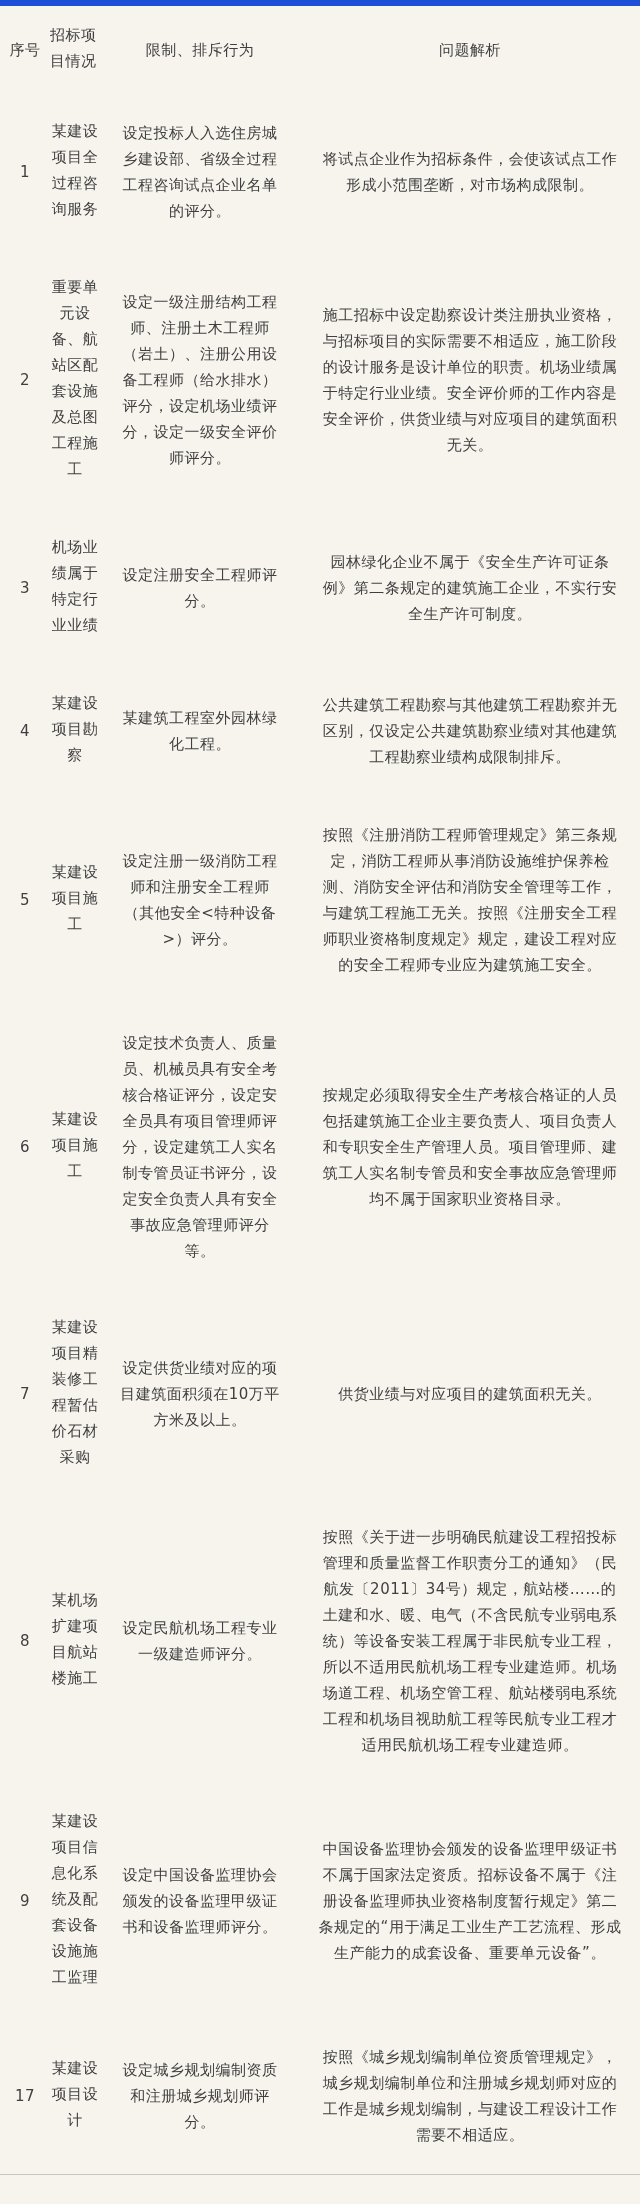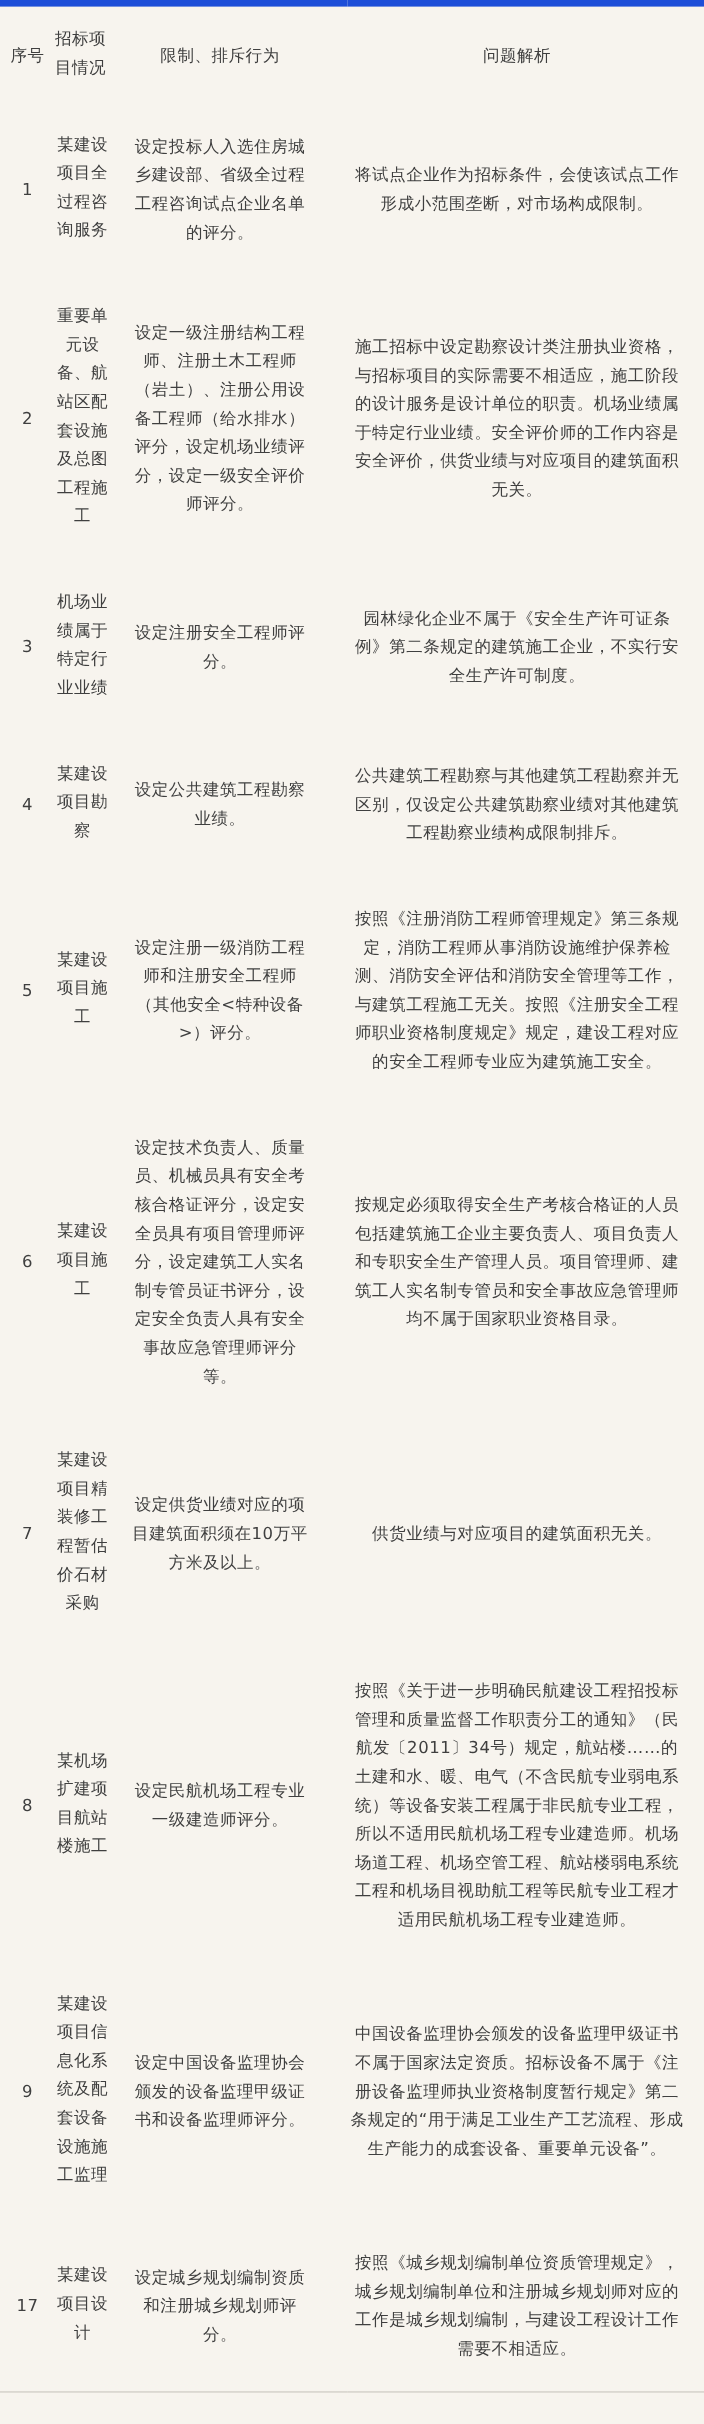--- a/index.html
+++ b/index.html
@@ -77,21 +77,21 @@
       </tr>
       <tr>
         <td class="c1">3</td>
         <td class="c2">机场业绩属于特定行业业绩</td>
         <td class="c3">设定注册安全工程师评分。</td>
         <td class="c4">园林绿化企业不属于《安全生产许可证条例》第二条规定的建筑施工企业，不实行安全生产许可制度。</td>
       </tr>
       <tr>
         <td class="c1">4</td>
         <td class="c2">某建设项目勘察</td>
-        <td class="c3">设定公共建筑工程勘察业绩。</td>
+        <td class="c3">某建筑工程室外园林绿化工程。</td>
         <td class="c4">公共建筑工程勘察与其他建筑工程勘察并无区别，仅设定公共建筑勘察业绩对其他建筑工程勘察业绩构成限制排斥。</td>
       </tr>
       <tr>
         <td class="c1">5</td>
         <td class="c2">某建设项目施工</td>
         <td class="c3">设定注册一级消防工程师和注册安全工程师（其他安全&lt;特种设备&gt;）评分。</td>
         <td class="c4">按照《注册消防工程师管理规定》第三条规定，消防工程师从事消防设施维护保养检测、消防安全评估和消防安全管理等工作，与建筑工程施工无关。按照《注册安全工程师职业资格制度规定》规定，建设工程对应的安全工程师专业应为建筑施工安全。</td>
       </tr>
       <tr>
         <td class="c1">6</td>

